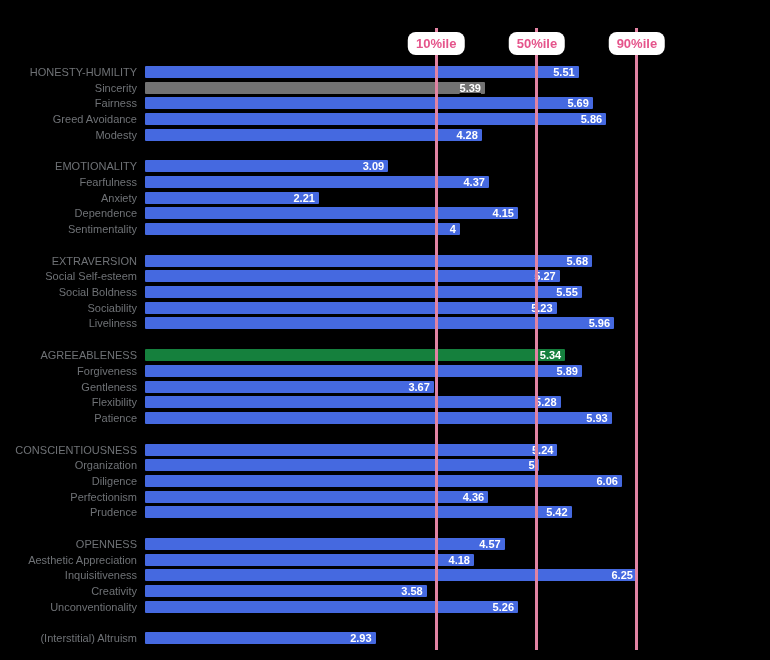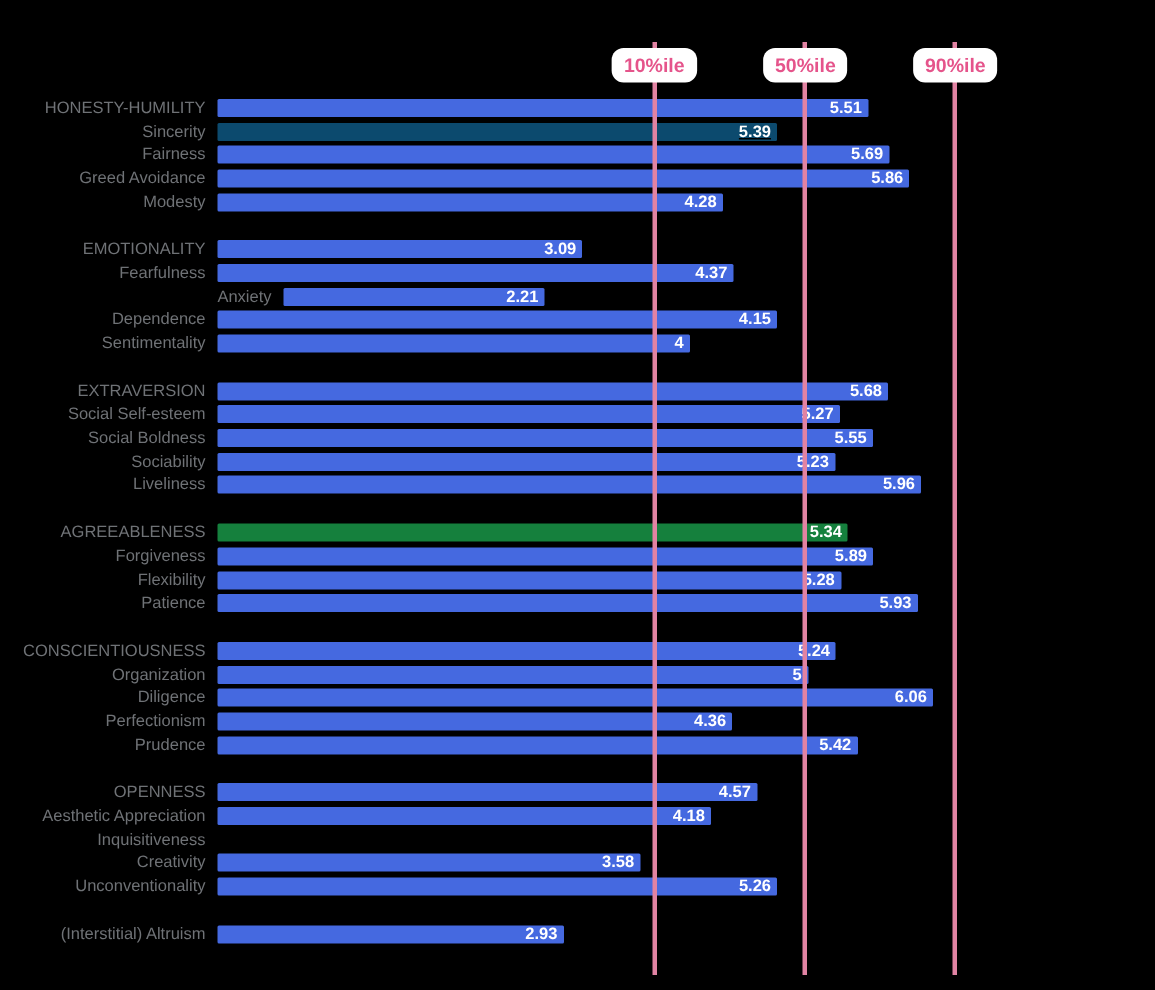--- a/index.html
+++ b/index.html
@@ -85,21 +85,21 @@
   <div id="rows">
       <div class="section">
         <div class="row">
           <div class="row-label" style="color: rgb(111, 114, 118);">HONESTY-HUMILITY</div>
           <div class="bar" style="width: 433.637px; background: rgb(69, 105, 224);">
             <span class="bar-value" style="color: rgb(255, 255, 255);">5.51</span>
           </div>
         </div>
         <div class="row">
           <div class="row-label" style="color: rgb(111, 114, 118);">Sincerity</div>
-          <div class="bar" style="width: 373px; background: #0c4a6e; text-decoration: underline;">
+          <div class="bar" style="width: 340px; background: #737373; text-decoration: underline;">
             <span class="bar-value" style="color: rgb(255, 255, 255);">5.39</span>
           </div>
         </div>
         <div class="row">
           <div class="row-label" style="color: rgb(111, 114, 118);">Fairness</div>
           <div class="bar" style="width: 447.803px; background: rgb(69, 105, 224);">
             <span class="bar-value" style="color: rgb(255, 255, 255);">5.69</span>
           </div>
         </div>
         <div class="row">
@@ -122,21 +122,21 @@
             <span class="bar-value" style="color: rgb(255, 255, 255);">3.09</span>
           </div>
         </div>
         <div class="row">
           <div class="row-label" style="color: rgb(111, 114, 118);">Fearfulness</div>
           <div class="bar" style="width: 343.919px; background: rgb(69, 105, 224);">
             <span class="bar-value" style="color: rgb(255, 255, 255);">4.37</span>
           </div>
         </div>
         <div class="row">
-          <div class="row-label" style="color: rgb(111, 114, 118); margin-left: 44px;">Anxiety</div>
+          <div class="row-label" style="color: rgb(111, 114, 118);">Anxiety</div>
           <div class="bar" style="width: 173.927px; background: rgb(69, 105, 224);">
             <span class="bar-value" style="color: rgb(255, 255, 255);">2.21</span>
           </div>
         </div>
         <div class="row">
           <div class="row-label" style="color: rgb(111, 114, 118);">Dependence</div>
           <div class="bar" style="width: 373px; background: rgb(69, 105, 224);">
             <span class="bar-value" style="color: rgb(255, 255, 255);">4.15</span>
           </div>
         </div>
@@ -186,20 +186,26 @@
             <span class="bar-value" style="color: rgb(255, 255, 255);">5.34</span>
           </div>
         </div>
         <div class="row">
           <div class="row-label" style="color: rgb(111, 114, 118);">Forgiveness</div>
           <div class="bar" style="width: 437px; background: rgb(69, 105, 224);">
             <span class="bar-value" style="color: rgb(255, 255, 255);">5.89</span>
           </div>
         </div>
         <div class="row">
+          <div class="row-label" style="color: rgb(111, 114, 118);">Gentleness</div>
+          <div class="bar" style="width: 288.829px; background: rgb(69, 105, 224);">
+            <span class="bar-value" style="color: rgb(255, 255, 255);">3.67</span>
+          </div>
+        </div>
+        <div class="row">
           <div class="row-label" style="color: rgb(111, 114, 118);">Flexibility</div>
           <div class="bar" style="width: 415.536px; background: rgb(69, 105, 224);">
             <span class="bar-value" style="color: rgb(255, 255, 255);">5.28</span>
           </div>
         </div>
         <div class="row">
           <div class="row-label" style="color: rgb(111, 114, 118);">Patience</div>
           <div class="bar" style="width: 466.691px; background: rgb(69, 105, 224);">
             <span class="bar-value" style="color: rgb(255, 255, 255);">5.93</span>
           </div>
@@ -245,20 +251,23 @@
           </div>
         </div>
         <div class="row">
           <div class="row-label" style="color: rgb(111, 114, 118);">Aesthetic Appreciation</div>
           <div class="bar" style="width: 328.966px; background: rgb(69, 105, 224);">
             <span class="bar-value" style="color: rgb(255, 255, 255);">4.18</span>
           </div>
         </div>
         <div class="row">
           <div class="row-label" style="color: rgb(111, 114, 118);">Inquisitiveness</div>
+          <div class="bar" style="width: 491.875px; background: rgb(69, 105, 224);">
+            <span class="bar-value" style="color: rgb(255, 255, 255);">6.25</span>
+          </div>
         </div>
         <div class="row">
           <div class="row-label" style="color: rgb(111, 114, 118);">Creativity</div>
           <div class="bar" style="width: 281.746px; background: rgb(69, 105, 224);">
             <span class="bar-value" style="color: rgb(255, 255, 255);">3.58</span>
           </div>
         </div>
         <div class="row">
           <div class="row-label" style="color: rgb(111, 114, 118);">Unconventionality</div>
           <div class="bar" style="width: 373.038px; background: rgb(69, 105, 224);">

